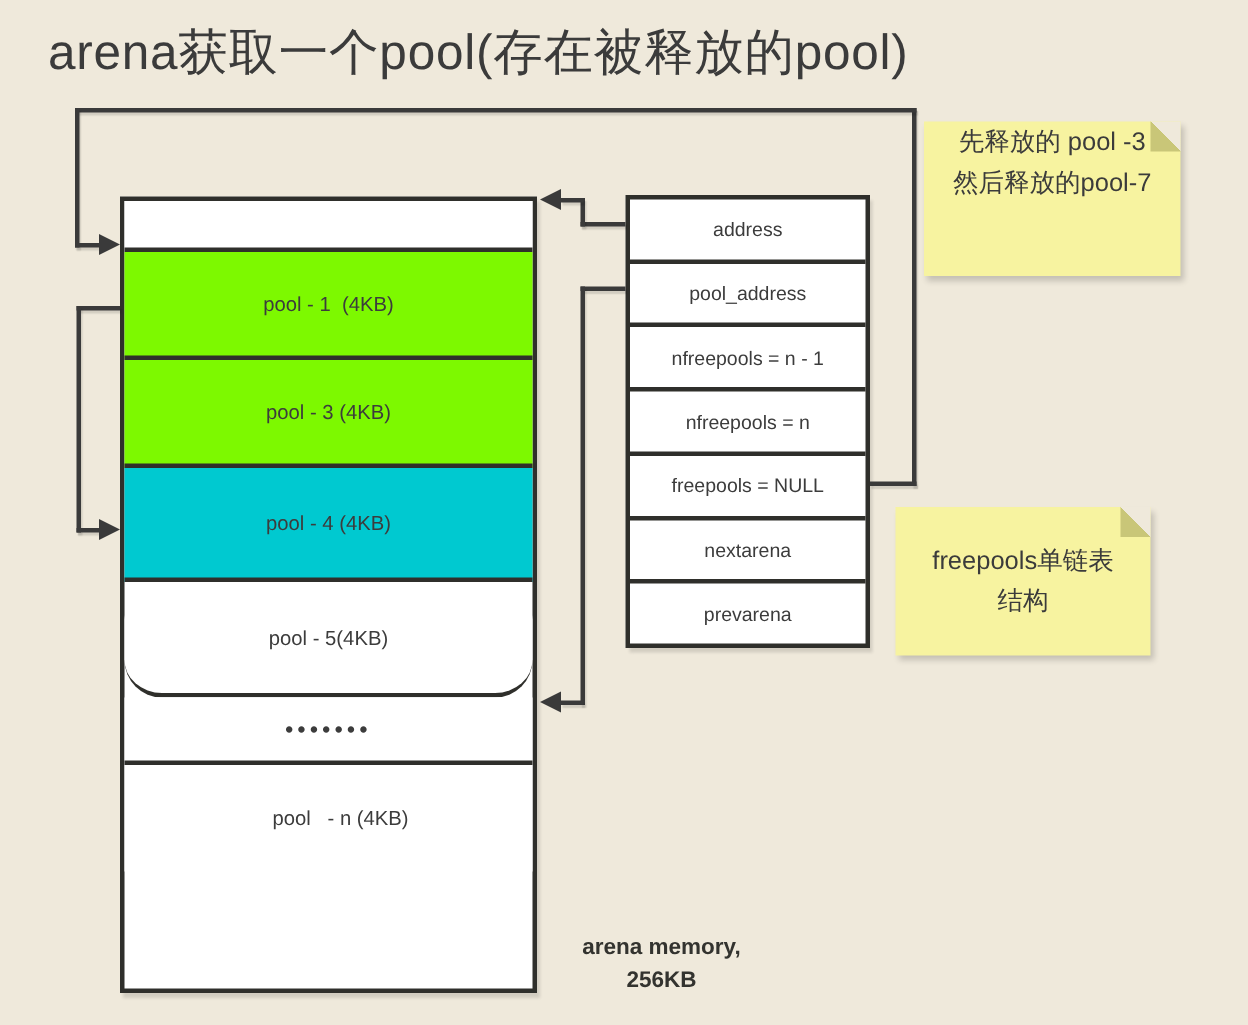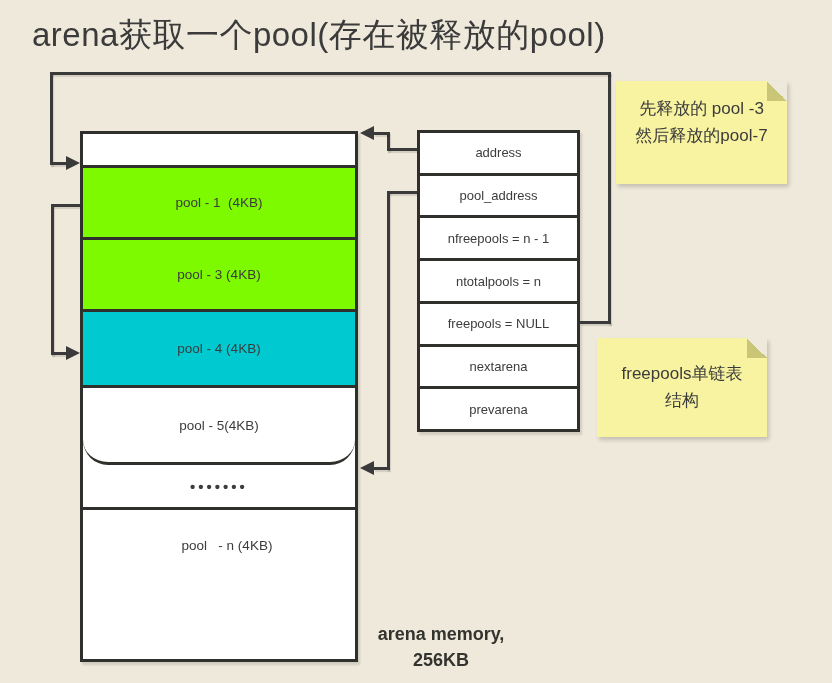--- a/index.html
+++ b/index.html
@@ -31,25 +31,25 @@
   .line{position:absolute;background:#3A3A3A;box-shadow:1px 2px 1px rgba(0,0,0,0.12);}
   .ah{position:absolute;width:0;height:0;border-top:7px solid transparent;border-bottom:7px solid transparent;}
   .ah.right{border-left:14px solid #3A3A3A;}
   .ah.left{border-right:14px solid #3A3A3A;}
 
   
   .note{position:absolute;background:#F7F3A0;box-shadow:2px 3px 4px rgba(0,0,0,0.18);
         text-align:center;color:#3B3B3B;font-size:17px;line-height:1.6;}
   .note .fold{position:absolute;top:0;right:0;width:20px;height:20px;
         background:linear-gradient(to bottom left,#EFE9DB 50%,#C9C678 50%);}
-  .note .txt{padding-top:14px;}
+  .note .txt{}
   .note2 .txt{padding-top:22px;}
 
   .caption{position:absolute;left:370px;top:621px;width:142px;text-align:center;
-           font-size:18px;font-weight:bold;color:#33332F;line-height:1.45;}
+           font-size:15px;font-weight:bold;color:#33332F;line-height:1.45;}
   .caption span{display:block;white-space:pre;}
 </style>
 </head>
 <body>
 
 <div class="stage">
 
   <div class="title">arena获取一个pool(存在被释放的pool)</div>
 
   <div class="arena">
@@ -59,21 +59,21 @@
     <div class="arow r5" style="background-color: rgb(0, 201, 208);">pool - 4 (4KB)</div>
     <div class="arow r6" style="background-color: rgb(255, 255, 255); border-radius: 25px;">pool - 5(4KB)</div>
     <div class="arow r7" style="background-color: rgb(255, 255, 255);">•••••••</div>
     <div class="arow r8" style="background-color: rgb(255, 255, 255);">pool   - n (4KB)</div>
   </div>
 
   <div class="struct">
     <div class="srow">address</div>
     <div class="srow">pool_address</div>
     <div class="srow">nfreepools = n - 1</div>
-    <div class="srow">ntotalpools = n</div>
+    <div class="srow">nfreepools = n</div>
     <div class="srow">freepools = NULL</div>
     <div class="srow">nextarena</div>
     <div class="srow">prevarena</div>
   </div>
 
   <div class="line" style="left:580px;top:321px;width:31px;height:3px;"></div>
   <div class="line" style="left:608px;top:72px;width:3px;height:252px;"></div>
   <div class="line" style="left:50px;top:72px;width:561px;height:3px;"></div>
   <div class="line" style="left:50px;top:72px;width:3px;height:93px;"></div>
   <div class="line" style="left:50px;top:162px;width:17px;height:3px;"></div>

